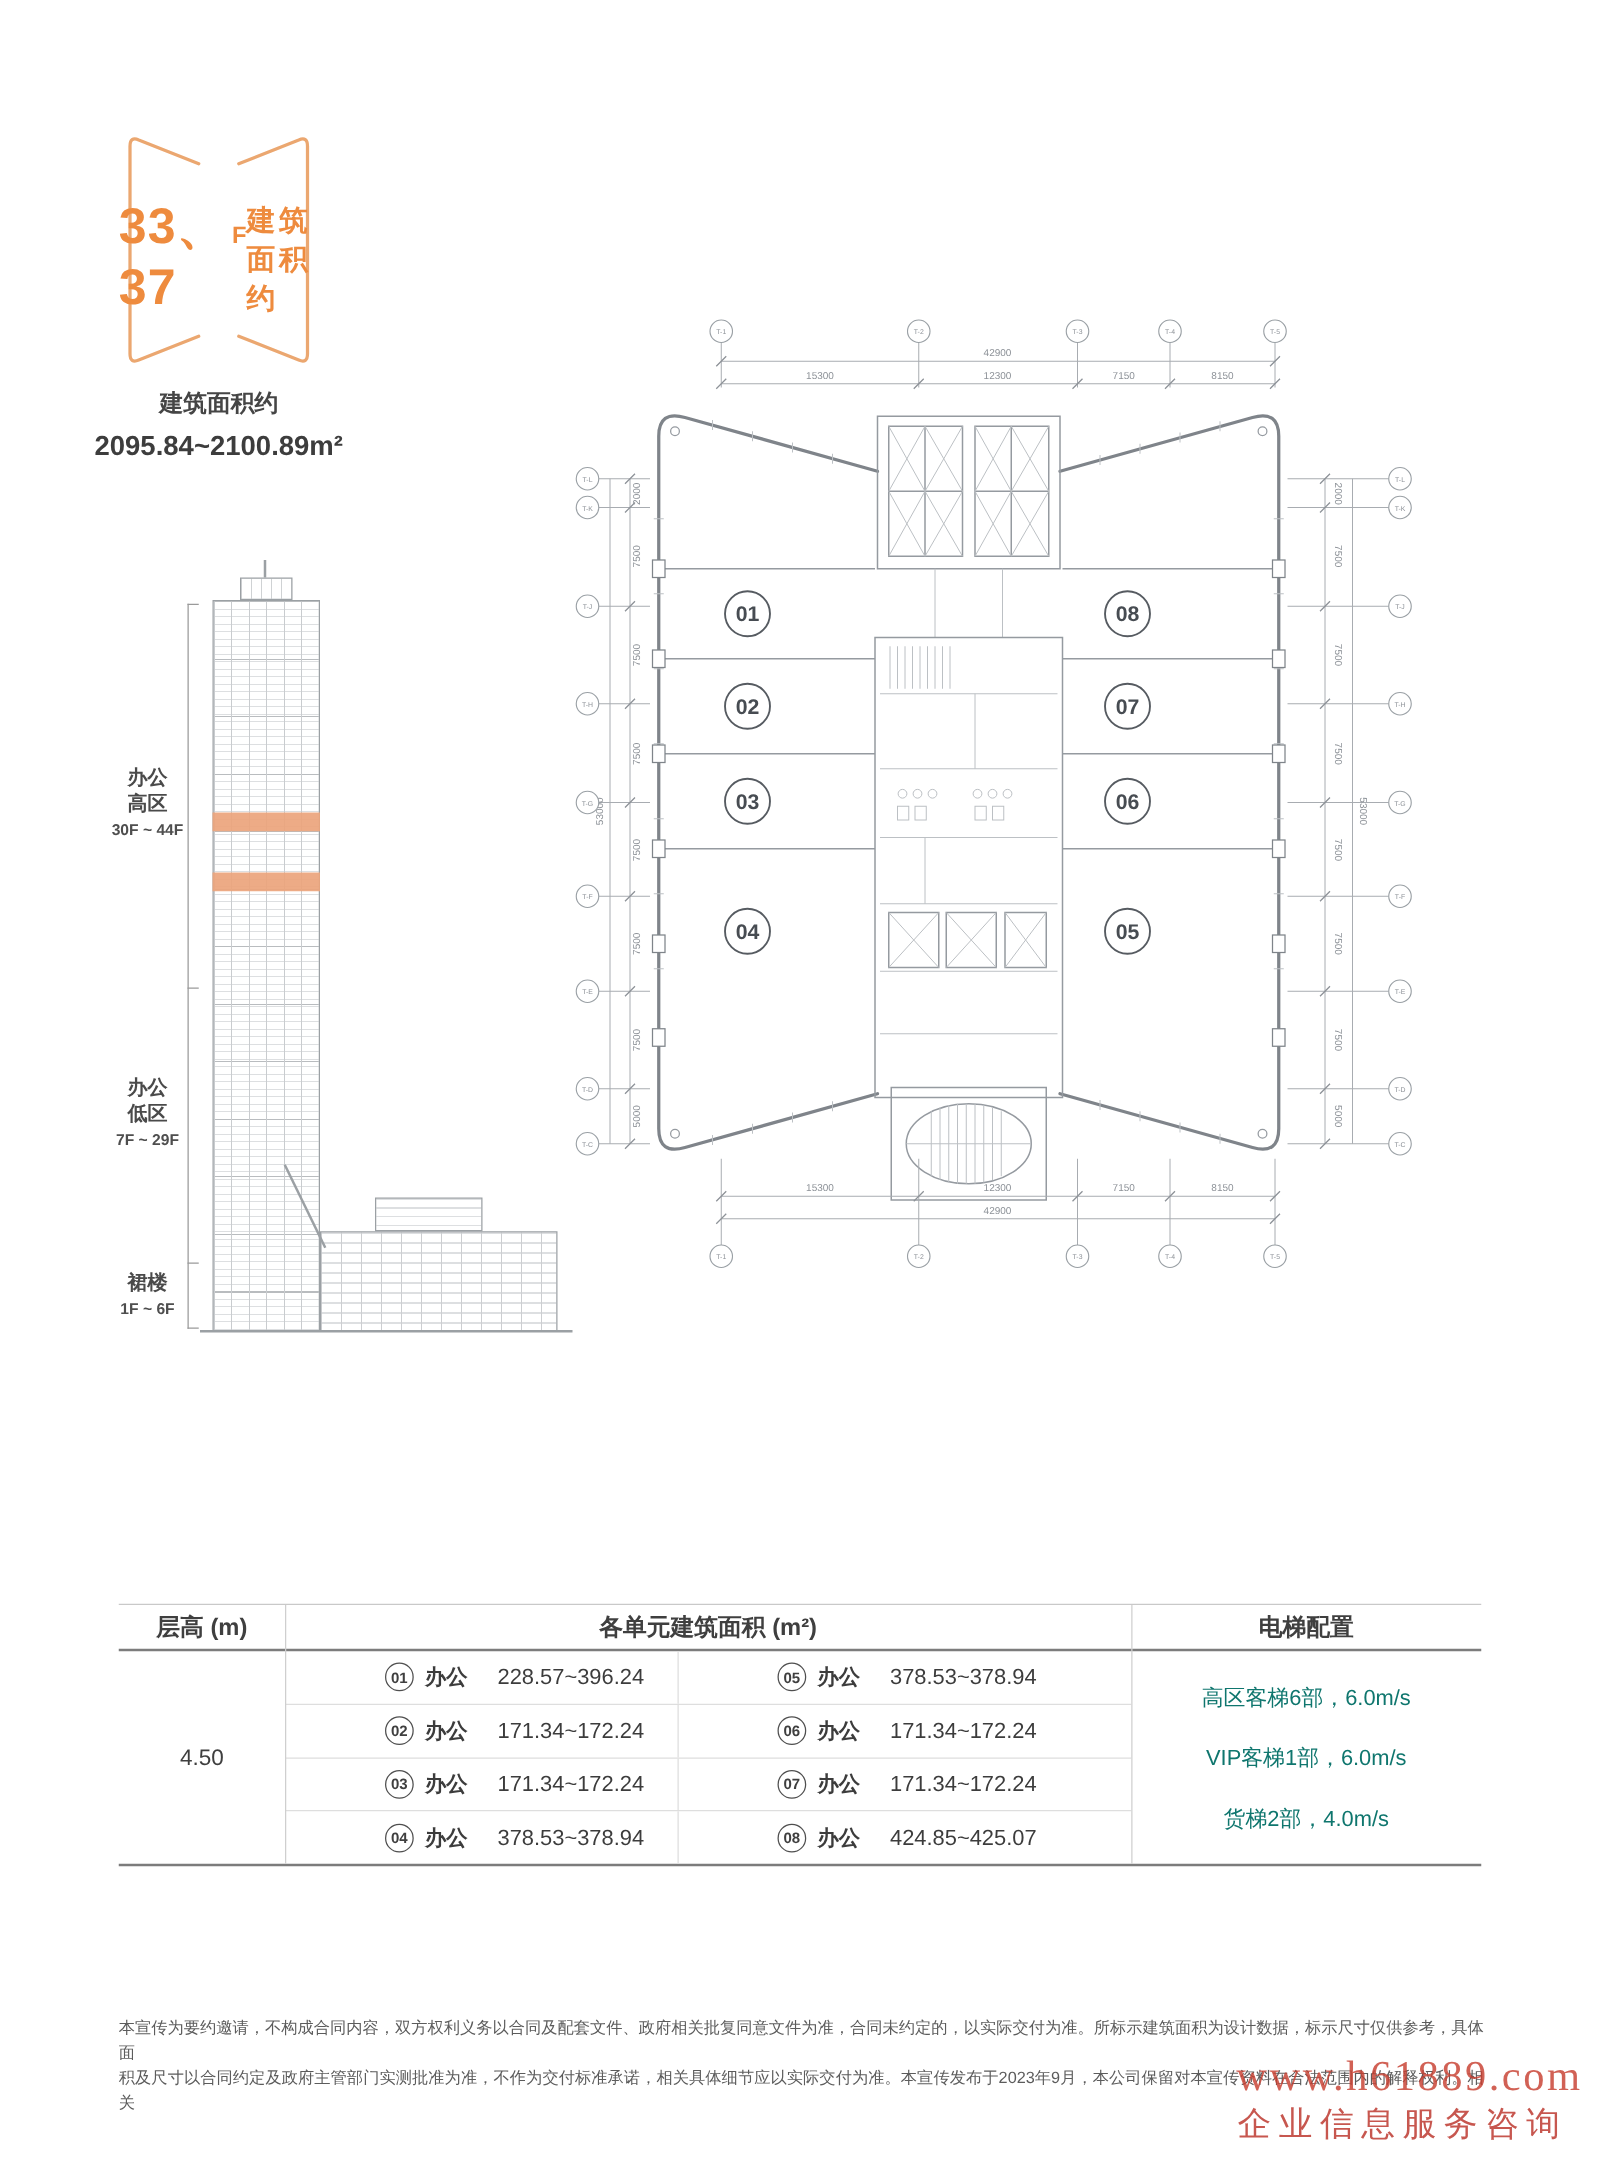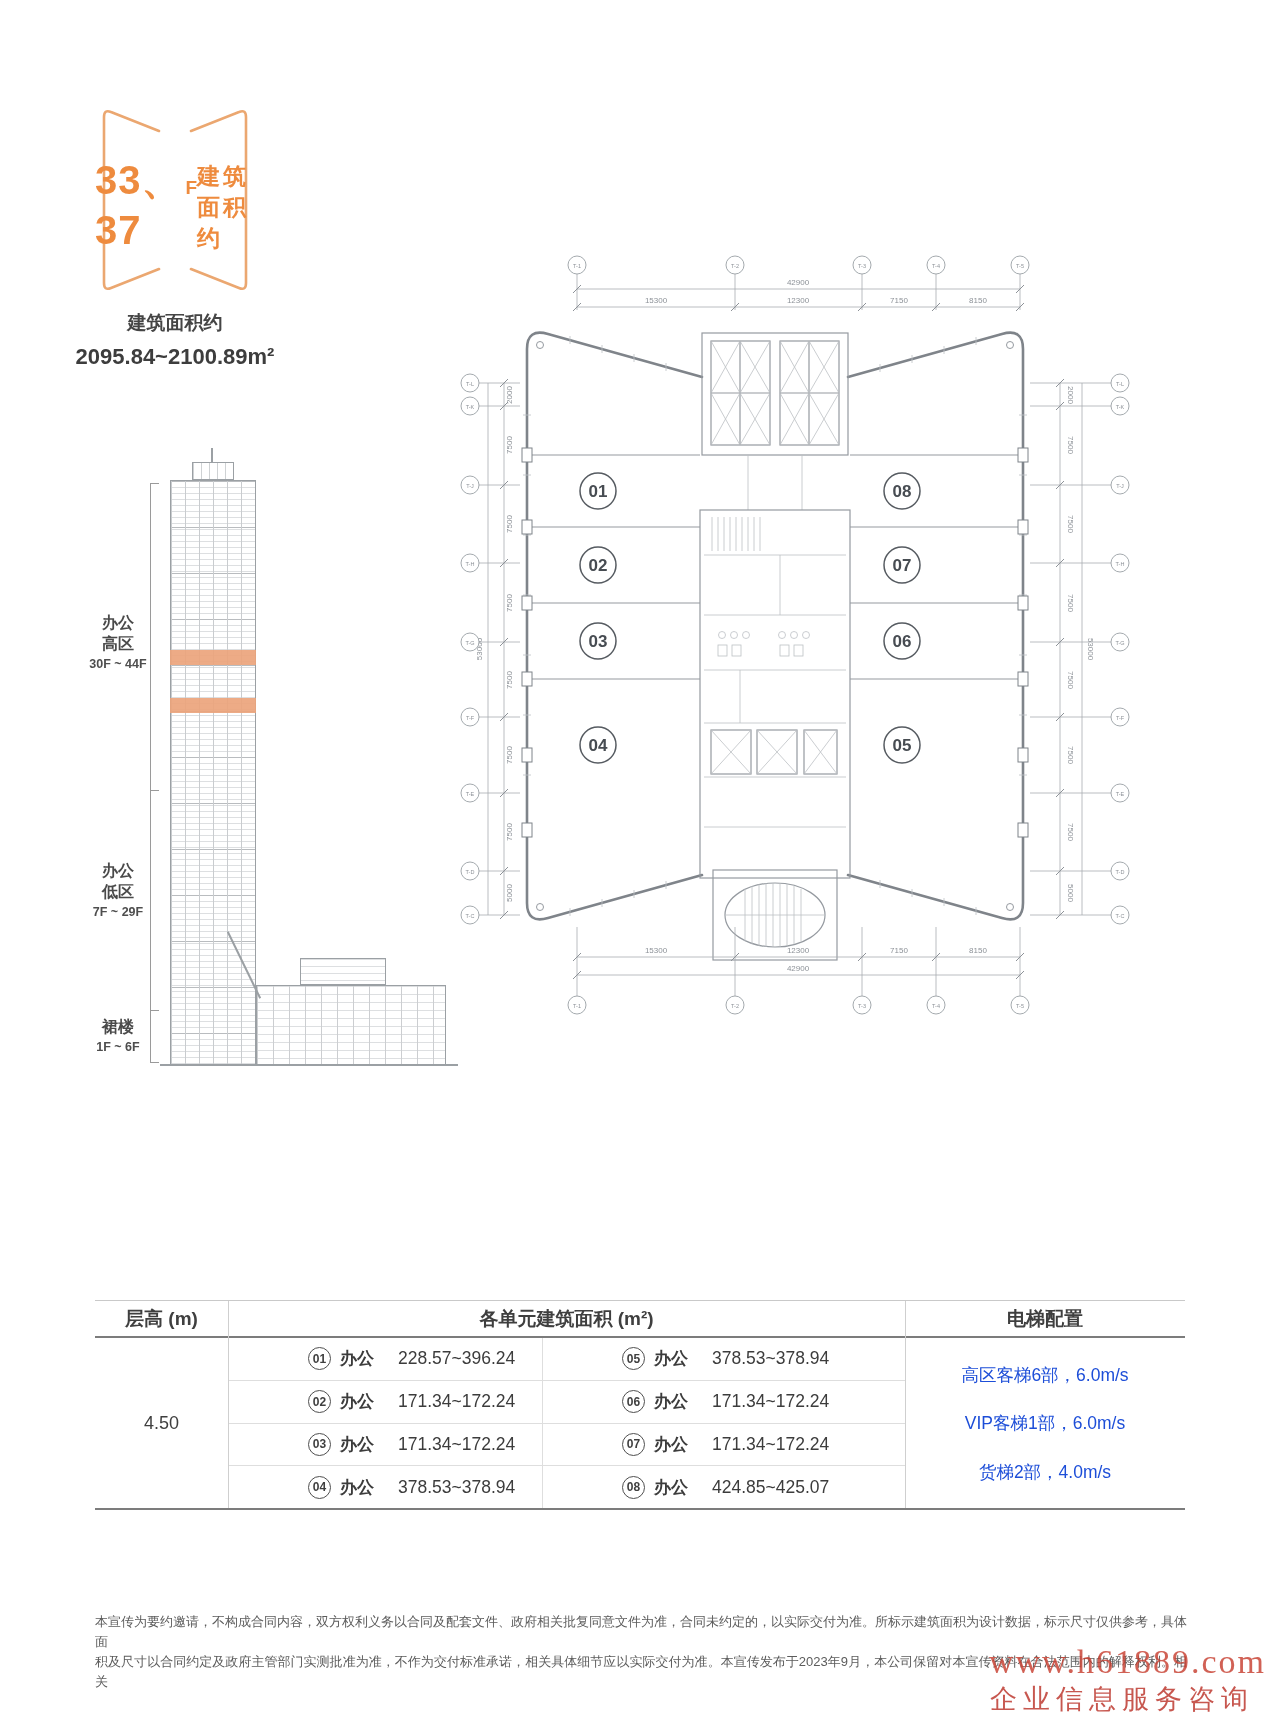--- a/index.html
+++ b/index.html
@@ -56,40 +56,40 @@
   .p-tick{stroke:#8d9298;stroke-width:1;fill:none;}
   .p-dimtext{fill:#8d9298;font-size:8px;font-family:"Liberation Sans",sans-serif;}
   .p-bubble{stroke:#9aa0a5;stroke-width:.9;fill:#ffffff;}
   .p-bubbletext{fill:#8d9298;font-size:5.5px;text-anchor:middle;font-family:"Liberation Sans",sans-serif;}
   .p-unit-circle{stroke:#565b61;stroke-width:1.5;fill:none;}
   .p-unit-text{fill:#474c52;font-size:17px;font-weight:bold;text-anchor:middle;font-family:"Liberation Sans",sans-serif;}
   .p-col{fill:#ffffff;stroke:#7f848a;stroke-width:1;}
   .p-corner{fill:none;stroke:#959aa0;stroke-width:1;}
 
   
-  .htable{left:95px;top:1283px;width:1090px;border-top:1px solid #c9c9c9;border-bottom:2px solid #7c7c7c;color:#3f3f3f;margin-top:17px;}
+  .htable{left:95px;top:1283px;width:1090px;border-top:1px solid #c9c9c9;border-bottom:2px solid #7c7c7c;color:#3f3f3f;}
   .t-head{display:flex;height:35px;align-items:center;border-bottom:2px solid #7c7c7c;font-weight:bold;font-size:19px;}
   .t-h1{width:133px;text-align:center;box-sizing:border-box;}
   .t-h2{width:677px;text-align:center;box-sizing:border-box;}
   .t-h3{flex:1;text-align:center;}
   .t-vline{position:absolute;top:0;bottom:0;width:1px;background:#cfcfcf;}
   .t-body{display:flex;height:170px;}
   .t-c1{width:133px;display:flex;align-items:center;justify-content:center;font-size:18px;}
   .t-c2{width:677px;display:flex;flex-direction:column;}
   .t-row{flex:1;display:flex;border-bottom:1px solid #dedede;}
   .t-row:last-child{border-bottom:none;}
   .t-cell{display:flex;align-items:center;padding-left:80px;box-sizing:border-box;}
   .t-cell.c-a{width:315px;border-right:1px solid #dedede;}
   .t-cell.c-b{flex:1;padding-left:79px;}
   .u-circle{width:21px;height:21px;border:1.5px solid #4f4f4f;border-radius:50%;display:inline-flex;
             align-items:center;justify-content:center;font-size:12px;font-weight:bold;flex:none;}
   .u-type{margin-left:9px;font-size:17px;font-weight:bold;color:#3c3c3c;}
   .u-area{margin-left:24px;font-size:17.5px;color:#3c3c3c;}
   .t-c3{flex:1;display:flex;flex-direction:column;justify-content:space-evenly;align-items:center;
-        font-size:17.5px;color:#1d4ed8;}
+        font-size:17.5px;color:#0f766e;}
 
   
   .disclaimer{left:95px;top:1612px;width:1092px;font-size:13px;line-height:20px;color:#5c5c5c;text-align:justify;}
   .wm-url{right:14px;top:1643px;font-family:"Liberation Serif","DejaVu Serif",serif;font-size:34px;
           color:rgba(199,62,48,.82);letter-spacing:2px;}
   .wm-cap{right:26px;top:1681px;font-family:"Liberation Serif","DejaVu Serif",serif;font-size:27px;
           color:rgba(189,58,48,.85);letter-spacing:6px;}
 </style>
 </head>
 <body>

